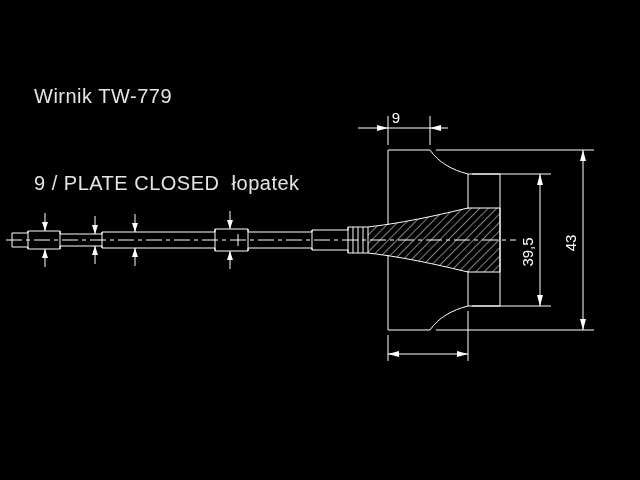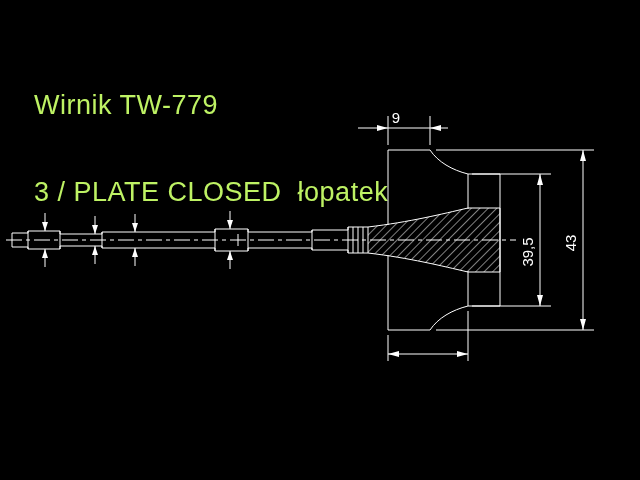--- a/index.html
+++ b/index.html
@@ -13,44 +13,44 @@
   }
   .stage {
     position: relative;
     width: 640px;
     height: 480px;
     background: #000000;
   }
   .title-block {
     position: absolute;
     left: 34px;
-    top: 33px;
-    color: #bef264;
-    font-size: 27px;
+    top: 24px;
+    color: #e5e5e5;
+    font-size: 20px;
     line-height: 29px;
     white-space: pre;
     letter-spacing: 0.5px;
   }
   svg { position: absolute; left: 0; top: 0; }
   .ln { stroke: #ffffff; stroke-width: 1; fill: none; }
   .fillw { fill: #ffffff; stroke: none; }
   .dimtext {
     fill: #ffffff;
     font-family: "Liberation Sans", sans-serif;
     font-size: 15px;
   }
 </style>
 </head>
 <body>
 
 <div class="stage">
 
   <div class="title-block">
     <div>Wirnik TW-779</div>
-    <div>3 / PLATE CLOSED  łopatek</div>
+    <div>9 / PLATE CLOSED  łopatek</div>
   </div>
 
   <svg width="640" height="480" viewBox="0 0 640 480">
 
     <defs>
       <pattern id="hatch" width="6" height="6" patternUnits="userSpaceOnUse" patternTransform="rotate(45)">
         <line x1="0" y1="0" x2="0" y2="6" stroke="#ffffff" stroke-width="1"></line>
       </pattern>
     </defs>
 

